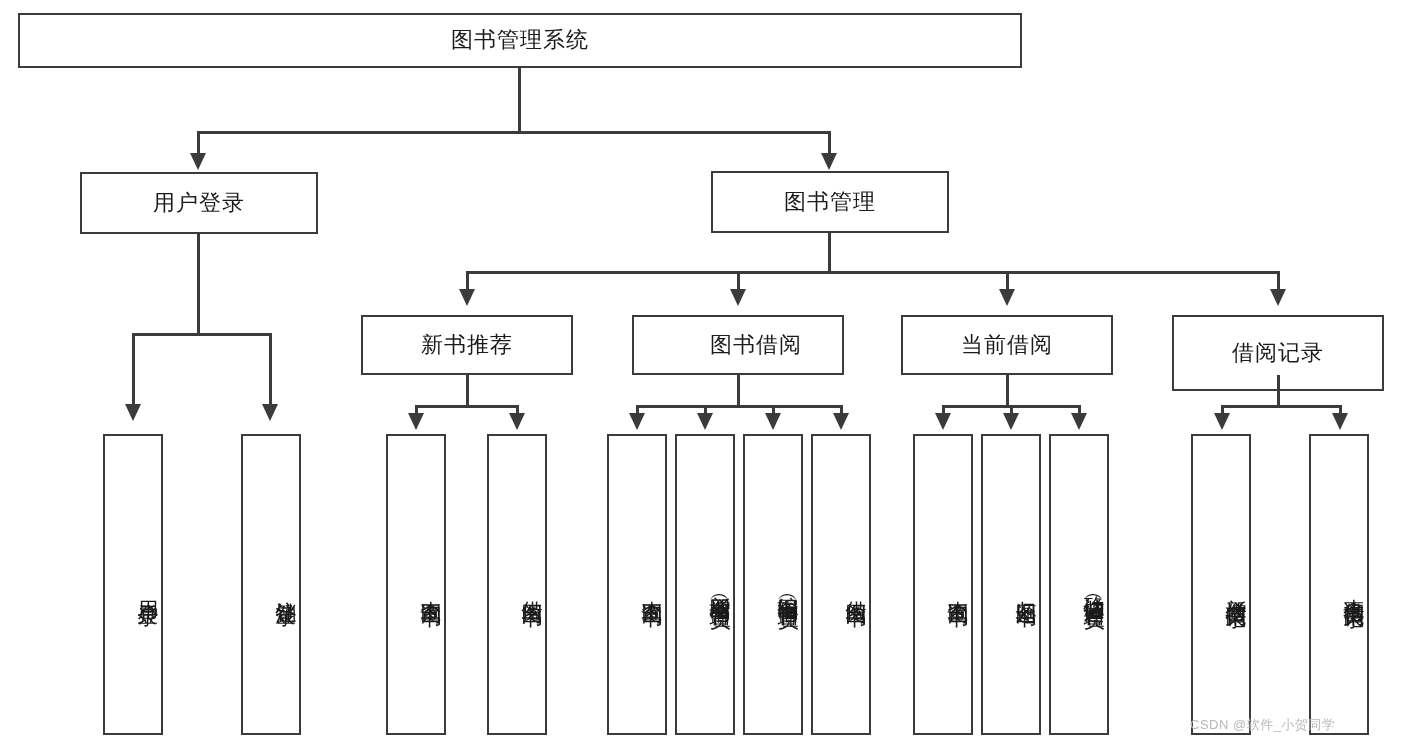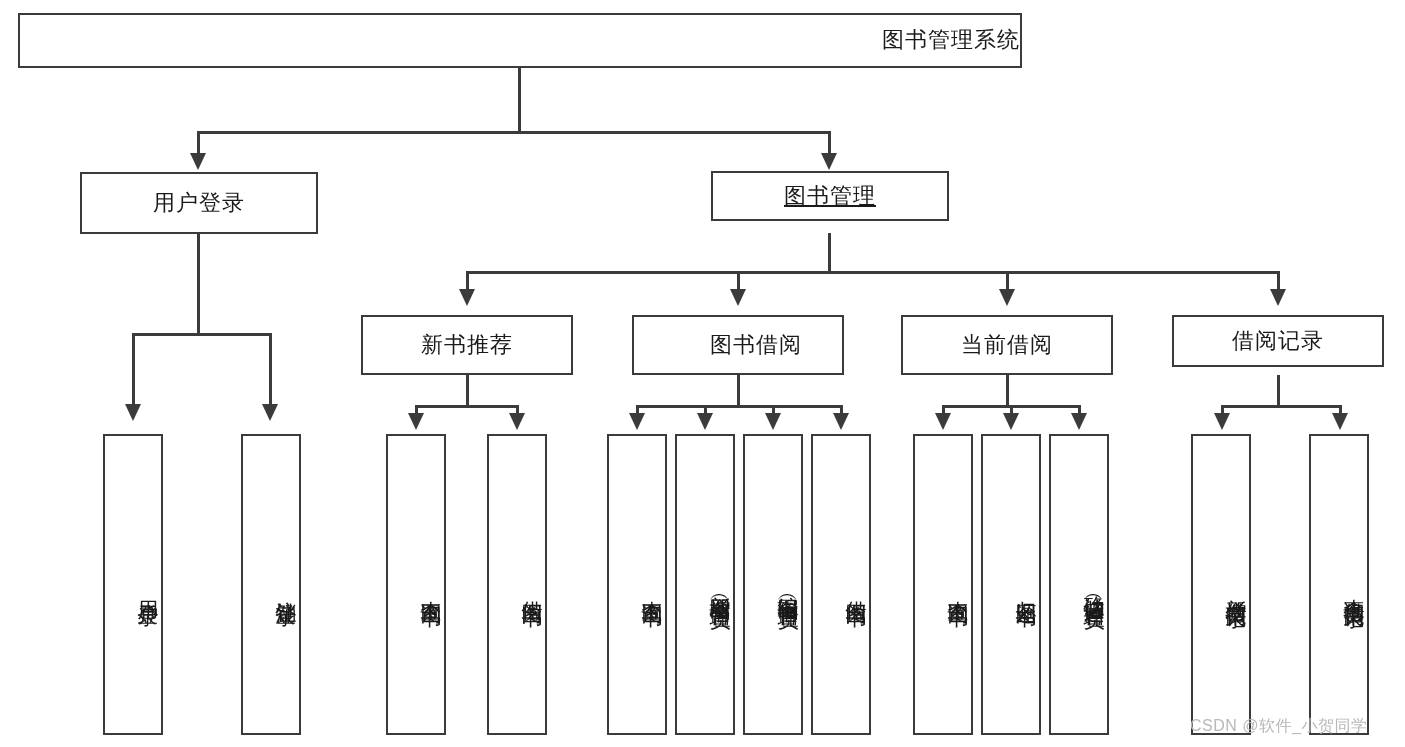--- a/index.html
+++ b/index.html
@@ -45,49 +45,49 @@
   .arrow{
     position:absolute;
     width:0;height:0;
     border-left:8px solid transparent;
     border-right:8px solid transparent;
     border-top:17px solid #3b3b3b;
   }
   .watermark{
     position:absolute;
     color:#b8b8b8;
-    font-size:16px;
+    font-size:13px;
     white-space:nowrap;
     letter-spacing:0.5px;
   }
 </style>
 </head>
 <body>
 
 <div id="canvas">
 
-  <div class="node horiz" style="left:18px;top:13px;width:1004px;height:55px;justify-content:flex-end;">
+  <div class="node horiz" style="left:18px;top:13px;width:1004px;height:55px;">
     <span>图书管理系统</span>
   </div>
 
   <div class="line vline" style="left:197px;top:68px;width:3px;height:0px;"></div>
   <div class="line vline" style="left:518px;top:68px;height:65px;"></div>
 
   <div class="line hline" style="left:197px;top:131px;width:634px;"></div>
 
   <div class="line vline" style="left:197px;top:131px;height:25px;"></div>
   <div class="arrow" style="left:190px;top:153px;"></div>
   <div class="line vline" style="left:828px;top:131px;height:25px;"></div>
   <div class="arrow" style="left:821px;top:153px;"></div>
 
   <div class="node horiz" style="left:80px;top:172px;width:238px;height:62px;">
     <span>用户登录</span>
   </div>
 
-  <div class="node horiz" style="left:711px;top:171px;width:238px;height:50px;text-decoration:underline;">
+  <div class="node horiz" style="left:711px;top:171px;width:238px;height:62px;">
     <span>图书管理</span>
   </div>
 
   <div class="line vline" style="left:197px;top:234px;height:101px;"></div>
   <div class="line hline" style="left:132px;top:333px;width:138px;"></div>
   <div class="line vline" style="left:132px;top:333px;height:73px;"></div>
   <div class="arrow" style="left:125px;top:404px;"></div>
   <div class="line vline" style="left:269px;top:333px;height:73px;"></div>
   <div class="arrow" style="left:262px;top:404px;"></div>
 
@@ -108,21 +108,21 @@
 
   <div class="node horiz" style="left:361px;top:315px;width:212px;height:60px;">
     <span>新书推荐</span>
   </div>
   <div class="node horiz" style="left:632px;top:315px;width:212px;height:60px;padding-left:36px;">
     <span>图书借阅</span>
   </div>
   <div class="node horiz" style="left:901px;top:315px;width:212px;height:60px;text-align:center;">
     <span>当前借阅</span>
   </div>
-  <div class="node horiz" style="left:1172px;top:315px;width:212px;height:52px;">
+  <div class="node horiz" style="left:1172px;top:315px;width:212px;height:76px;">
     <span>借阅记录</span>
   </div>
 
   <div class="line vline" style="left:466px;top:375px;height:32px;"></div>
   <div class="line hline" style="left:415px;top:405px;width:104px;"></div>
   <div class="line vline" style="left:415px;top:405px;height:10px;"></div>
   <div class="arrow" style="left:408px;top:413px;"></div>
   <div class="line vline" style="left:516px;top:405px;height:10px;"></div>
   <div class="arrow" style="left:509px;top:413px;"></div>
 

